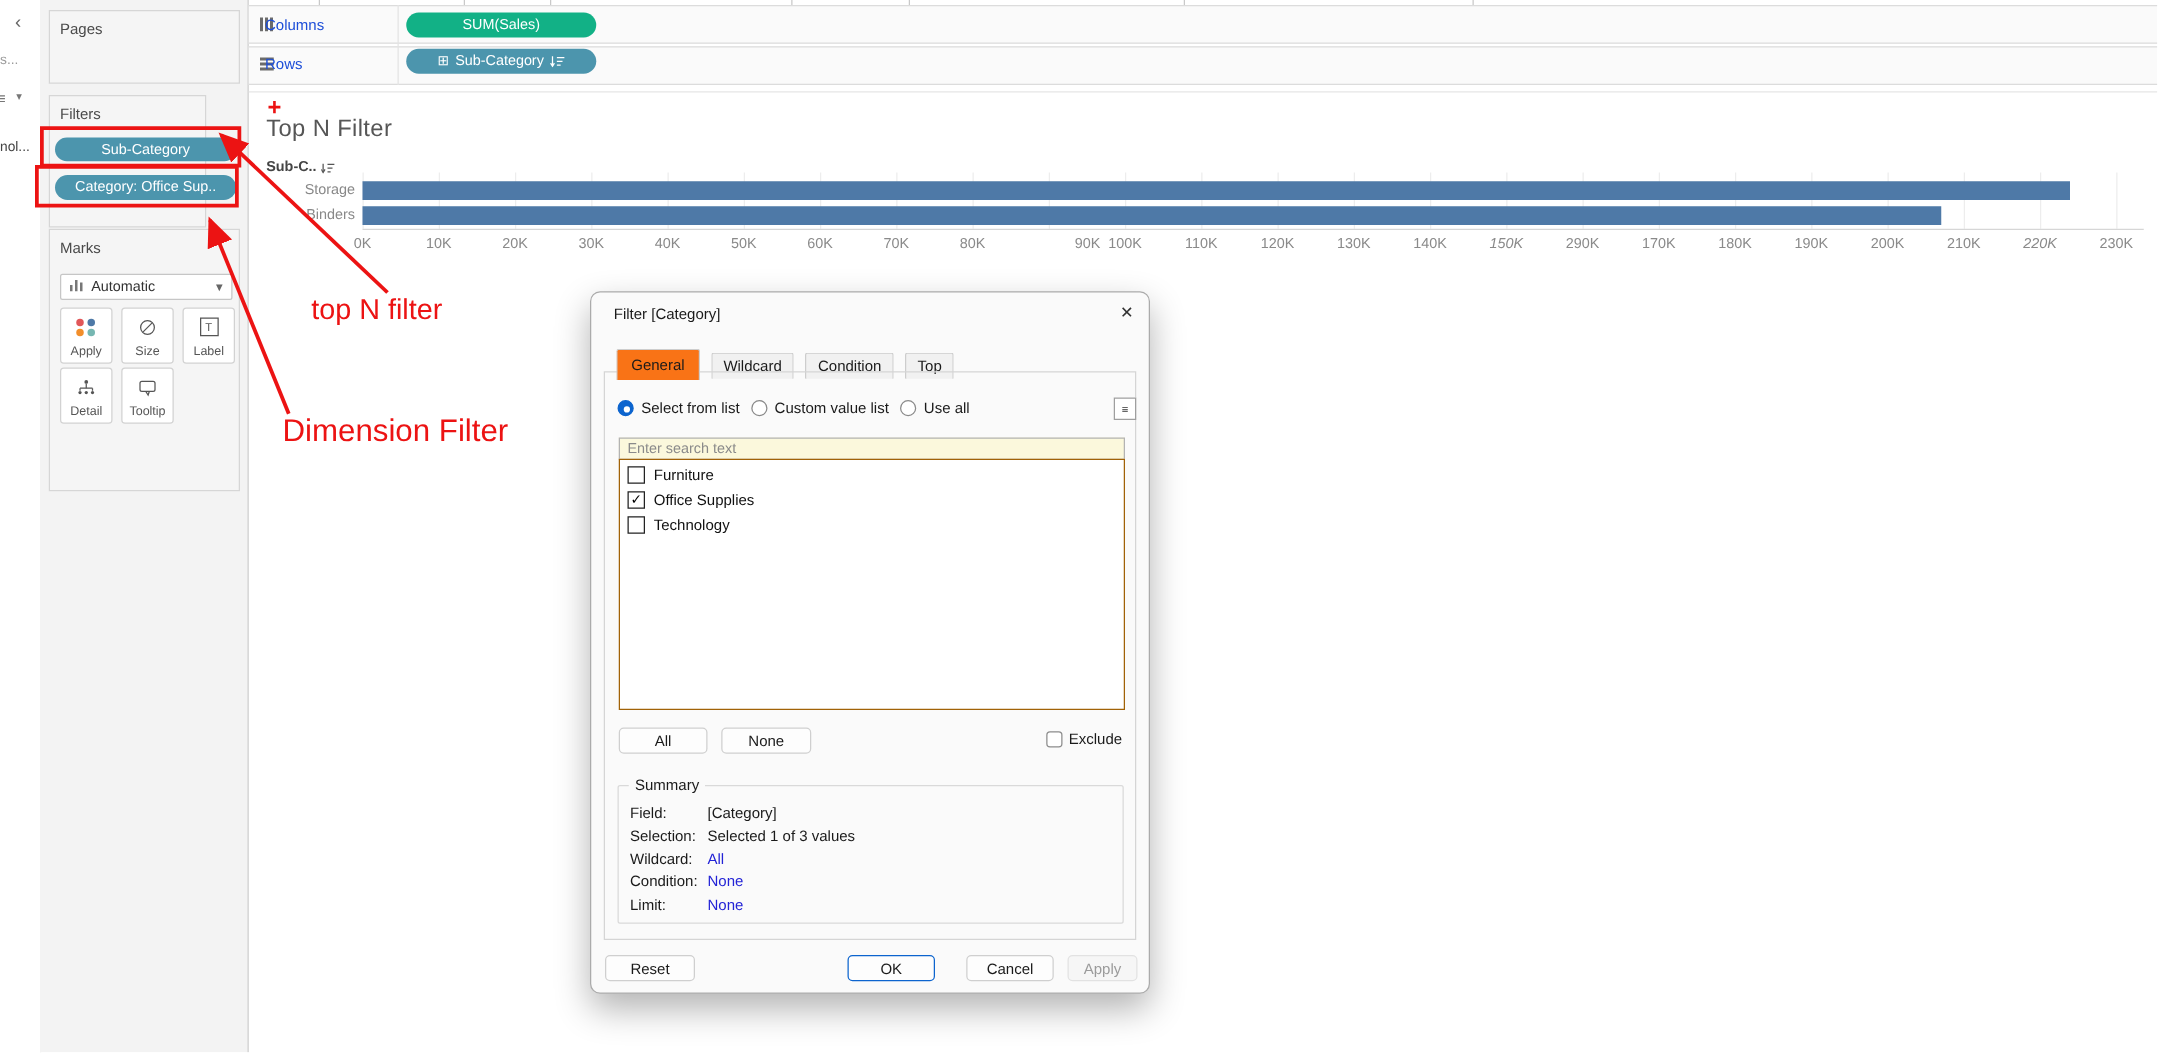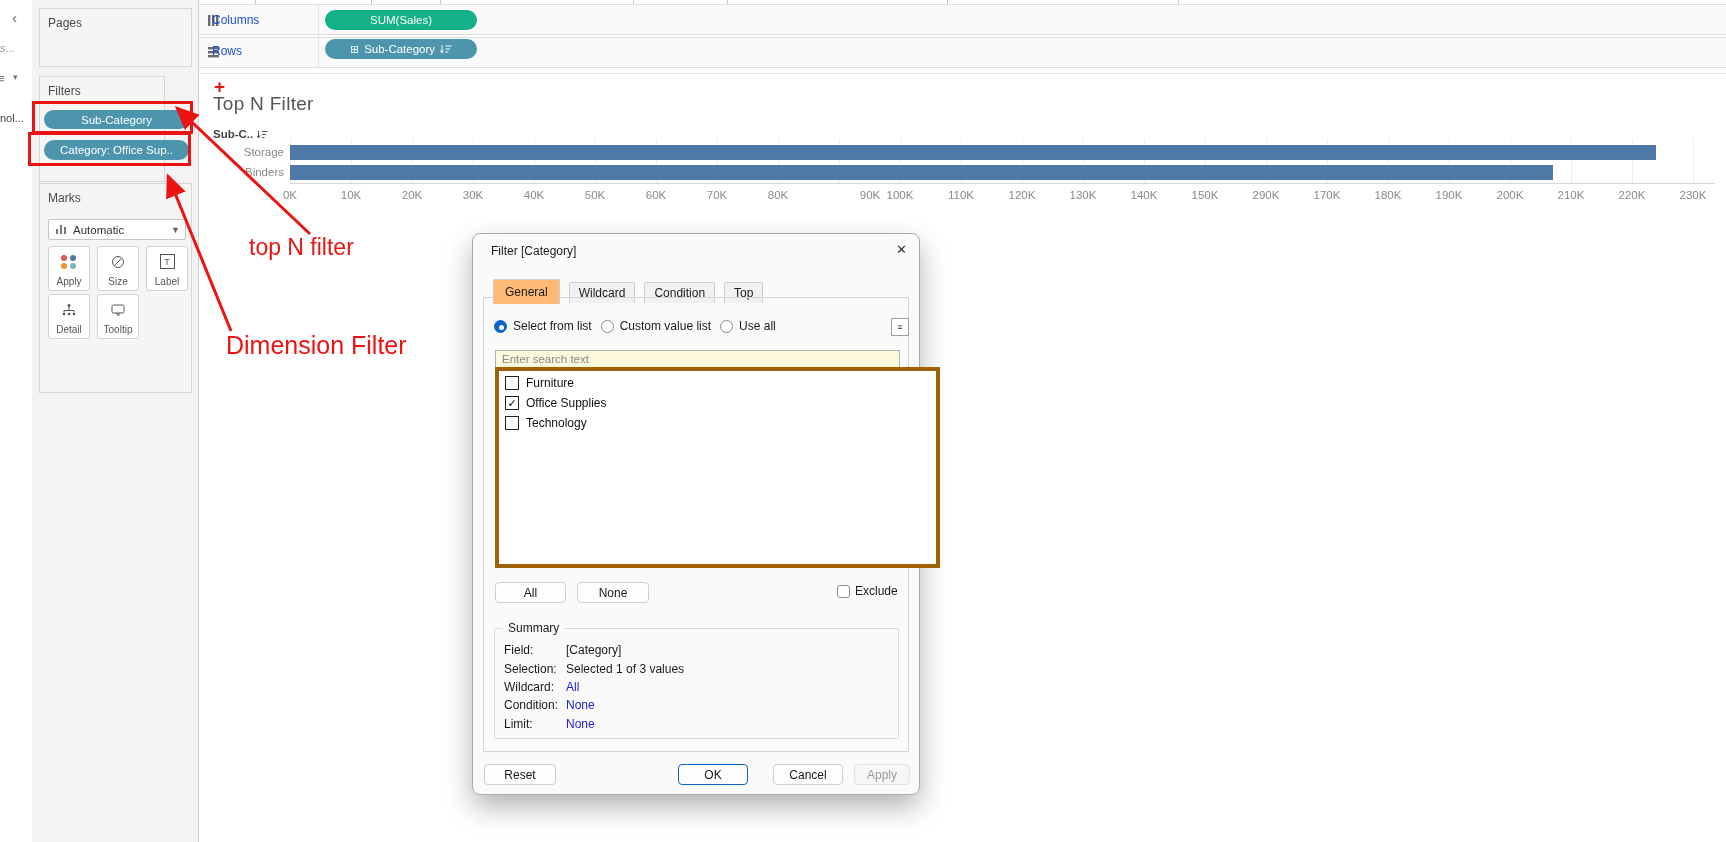--- a/index.html
+++ b/index.html
@@ -72,34 +72,34 @@
   .rt2{left:226px;top:331px;font-size:25px;}
   #arrows{position:absolute;left:0;top:0;pointer-events:none;}
   
   .dialog{position:absolute;left:472px;top:233px;width:448px;height:562px;background:#fafafa;
           border:1px solid #ababab;border-radius:8px;box-shadow:0 12px 28px rgba(0,0,0,.30);box-sizing:border-box;}
   .dtitle{position:absolute;left:18px;top:10px;font-size:12px;color:#1a1a1a;}
   .dclose{position:absolute;right:12px;top:8px;font-size:13px;color:#333;cursor:pointer;}
   .tabs{position:absolute;left:20px;top:45px;display:flex;align-items:flex-end;}
   .tab{font-size:12px;color:#1a1a1a;background:#f1f1f1;border:1px solid #cdcdcd;border-bottom:none;
        padding:3px 9px;margin-right:9px;border-radius:2px 2px 0 0;cursor:pointer;position:relative;top:0;}
-  .tab.active{background:#fdba74;padding:5px 11px;z-index:3;margin-bottom:-1px;}
+  .tab.active{background:#f97316;padding:5px 11px;z-index:3;margin-bottom:-1px;}
   .tframe{position:absolute;left:10px;top:63px;width:426px;height:455px;border:1px solid #d5d5d5;background:transparent;box-sizing:border-box;z-index:1;}
   .radios{position:absolute;left:21px;top:85px;display:flex;align-items:center;font-size:12px;color:#1a1a1a;z-index:2;}
   .radio{display:flex;align-items:center;margin-right:9px;cursor:pointer;}
   .rdot{width:13px;height:13px;border-radius:50%;border:1px solid #8a8a8a;background:#fff;margin-right:6px;box-sizing:border-box;}
   .radio.on .rdot{background:var(--accent);border-color:var(--accent);position:relative;}
   .radio.on .rdot::after{content:"";position:absolute;left:4px;top:4px;width:5px;height:5px;border-radius:50%;background:#fff;}
   .listviewbtn{position:absolute;right:10px;top:84px;width:16px;height:16px;border:1px solid #9f9f9f;background:#fff;
                display:flex;align-items:center;justify-content:center;font-size:9px;color:#333;cursor:pointer;z-index:2;}
   .search{position:absolute;left:22px;top:116px;width:405px;height:18px;background:var(--search-bg);
           border:1px solid #b3b3b3;box-sizing:border-box;font-size:11.5px;color:#333;padding:0 6px;z-index:2;
           font-family:"Liberation Sans",sans-serif;}
   .search::placeholder{color:#8a8a8a;}
-  .listbox{position:absolute;left:22px;top:133px;width:445px;height:201px;background:#fff;border:4px solid #a16207;box-sizing:border-box;z-index:2;}
+  .listbox{position:absolute;left:22px;top:133px;width:405px;height:201px;background:#fff;border:1px solid #a16207;box-sizing:border-box;z-index:2;}
   .li{display:flex;align-items:center;height:17px;margin:3px 0 0 6px;font-size:12px;color:#111;cursor:pointer;}
   .cbx{width:12px;height:12px;border:1px solid #222;background:#fff;margin-right:7px;font-size:11px;font-weight:bold;
        line-height:12px;text-align:center;color:#000;}
   .btn{position:absolute;height:21px;background:#fdfdfd;border:1px solid #cfcfcf;border-radius:4px;
        font-size:12px;color:#1a1a1a;display:flex;align-items:center;justify-content:center;cursor:pointer;box-sizing:border-box;z-index:2;}
   .btn-all{left:22px;top:348px;width:71px;}
   .btn-none{left:104px;top:348px;width:72px;}
   .excl{position:absolute;left:364px;top:350px;display:flex;align-items:center;font-size:12px;color:#1a1a1a;z-index:2;cursor:pointer;}
   .xbox{width:13px;height:13px;border:1px solid #8c8c8c;border-radius:3px;background:#fff;margin-right:5px;box-sizing:border-box;}
   .sumbox{position:absolute;left:21px;top:394px;width:405px;height:111px;border:1px solid #d9d9d9;border-radius:2px;box-sizing:border-box;z-index:2;}
@@ -309,28 +309,28 @@
       <div class="tick" style="left: 595px;">50K</div>
       <div class="tick" style="left: 656px;">60K</div>
       <div class="tick" style="left: 717px;">70K</div>
       <div class="tick" style="left: 778px;">80K</div>
       <div class="tick" style="left: 870px;">90K</div>
       <div class="tick" style="left: 900px;">100K</div>
       <div class="tick" style="left: 961px;">110K</div>
       <div class="tick" style="left: 1022px;">120K</div>
       <div class="tick" style="left: 1083px;">130K</div>
       <div class="tick" style="left: 1144px;">140K</div>
-      <div class="tick" style="left: 1205px;">150K</div>
+      <div class="tick" style="left: 1205px; font-style: italic;">150K</div>
       <div class="tick" style="left: 1266px;">290K</div>
       <div class="tick" style="left: 1327px;">170K</div>
       <div class="tick" style="left: 1388px;">180K</div>
       <div class="tick" style="left: 1449px;">190K</div>
       <div class="tick" style="left: 1510px;">200K</div>
       <div class="tick" style="left: 1571px;">210K</div>
-      <div class="tick" style="left: 1632px;">220K</div>
+      <div class="tick" style="left: 1632px; font-style: italic;">220K</div>
       <div class="tick" style="left: 1693px;">230K</div>
     </div>
 
 
   <div class="redrect rr1"></div>
   <div class="redrect rr2"></div>
   <div class="redplus">+</div>
   <div class="redtext rt1">top N filter</div>
   <div class="redtext rt2">Dimension Filter</div>
   <svg id="arrows" width="1726" height="842">

